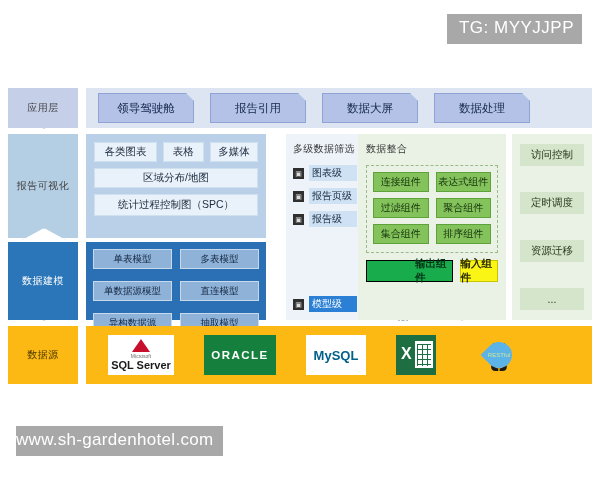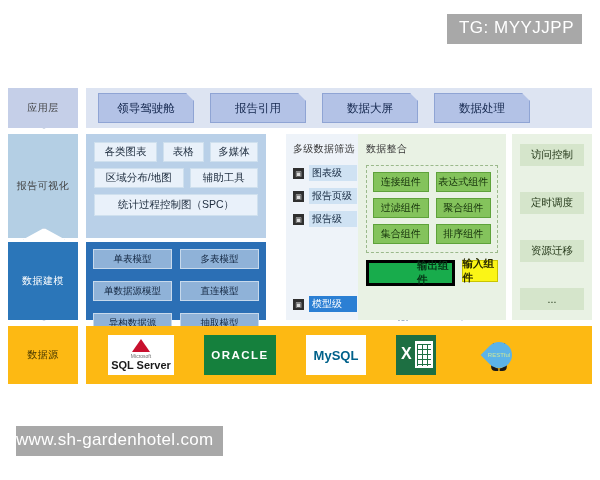--- a/index.html
+++ b/index.html
@@ -120,21 +120,21 @@
     border:1px dashed #9bb98b;padding:6px 6px 2px 6px;margin-top:2px;
   }
   .g-line{display:flex;gap:7px;margin-bottom:6px;}
   .gchip{
     flex:1;height:18px;background:#84c35c;border:1px solid #5ea23a;
     font-size:10px;color:#14300a;
     display:flex;align-items:center;justify-content:center;
   }
   .io-line{display:flex;gap:7px;margin-top:7px;}
   .io-out{
-    flex:1;height:20px;background:#18ac4c;border:3px solid #000000;
+    flex:1;height:20px;background:#18ac4c;border:1px solid #000000;
     font-size:10.5px;color:#063417;font-weight:bold;
     display:flex;align-items:center;justify-content:center;padding-left:48px;
   }
   .io-in{
     flex:1;height:20px;background:#fbf516;border:1px solid #c9c400;
     font-size:10.5px;color:#2a2a00;font-weight:bold;
     display:flex;align-items:center;justify-content:center;
   }
   .io-arrows{position:absolute;left:0;bottom:-26px;width:148px;height:26px;}
   .io-arrow{
@@ -233,21 +233,20 @@
     </div>
 
     <div class="rep-panel">
       <div class="rep-line">
         <div class="chip w1">各类图表</div>
         <div class="chip w2">表格</div>
         <div class="chip w3">多媒体</div>
       </div>
       <div class="rep-line">
         <div class="chip w1">区域分布/地图</div>
-        <div class="chip w3">辅助工具</div>
       </div>
       <div class="rep-line">
         <div class="chip full">统计过程控制图（SPC）</div>
       </div>
     </div>
 
     <div class="mod-panel">
       <div class="mod-line">
         <div class="mchip">单表模型</div>
         <div class="mchip">多表模型</div>

